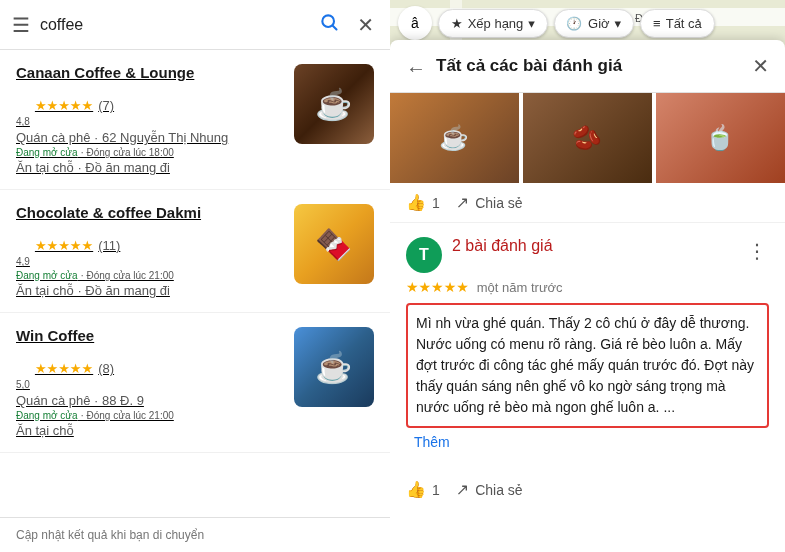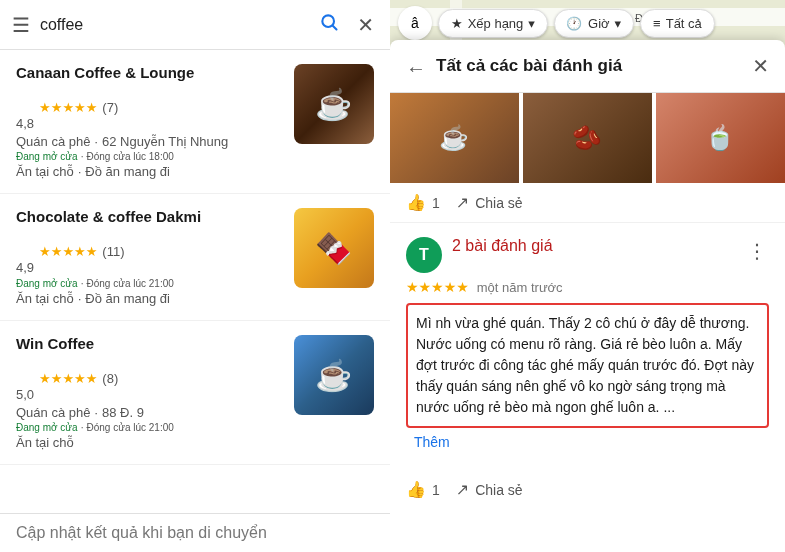--- a/index.html
+++ b/index.html
@@ -61,37 +61,37 @@
     }
 
     .place-item {
       display: flex;
       padding: 14px 16px;
       border-bottom: 1px solid #f0f0f0;
       gap: 12px;
       cursor: pointer;
     }
 
-    .place-info { flex: 1; min-width: 0; }
+    .place-info { flex: 1; min-width: 0; text-decoration: underline; }
 
     .place-name {
       font-size: 15px;
       font-weight: 600;
       color: #1a1a1a;
       margin-bottom: 3px;
     }
 
     .place-rating-row {
       display: flex;
       align-items: center;
       gap: 5px;
       margin-bottom: 3px;
     }
 
-    .rating-num { font-size: 13px; color: #555; margin-top: 32px; }
+    .rating-num { font-size: 10px; color: #555; margin-top: 32px; }
 
     .stars { color: #f9ab00; font-size: 13px; }
 
     .review-count { font-size: 13px; color: #555; }
 
     .place-category { font-size: 13px; color: #555; margin-bottom: 2px; }
 
     .place-status { font-size: 10px; color: #188038; margin-bottom: 2px; }
 
     .place-tags { font-size: 13px; color: #555; }
@@ -130,21 +130,21 @@
       width: 100%;
       height: 100%;
       display: flex;
       align-items: center;
       justify-content: center;
       font-size: 30px;
     }
 
     .bottom-hint {
       padding: 10px 16px;
-      font-size: 16px;
+      font-size: 12px;
       color: #777;
       border-top: 1px solid #e0e0e0;
     }
 
     
     .right-panel {
       flex: 1;
       height: 552px;
       display: flex;
       flex-direction: column;

